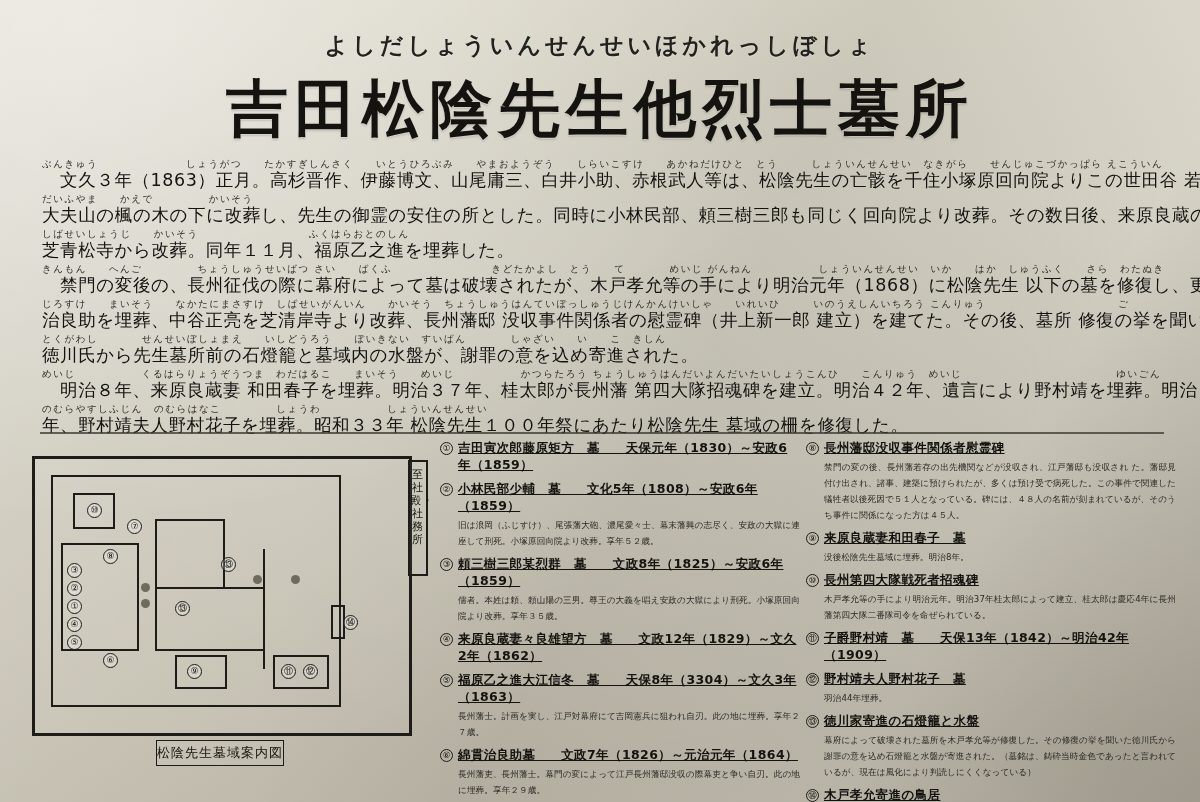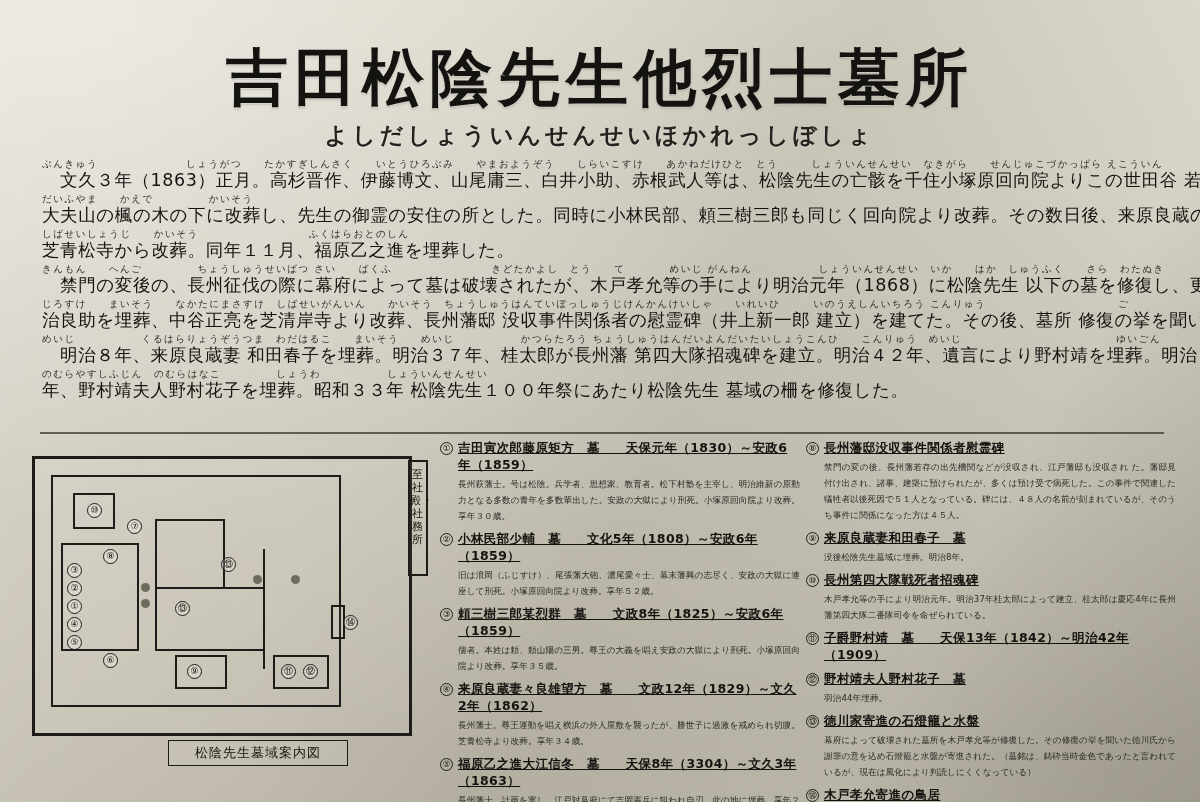--- a/index.html
+++ b/index.html
@@ -100,24 +100,23 @@
   }
   .mdot { position: absolute; width: 9px; height: 9px; border-radius: 50%; background: #6e6a5c; }
   #shrine-box {
     position: absolute; right: 18px; top: 16px; width: 20px; height: 116px;
     border: 2px solid #1d1c18; background: rgba(255,255,255,0.05);
     font-size: 11px; line-height: 13px; text-align: center; padding-top: 6px;
     letter-spacing: 1px; color: #16150f;
   }
   #map-caption {
     position: absolute; left: 130px; top: 296px;
-    border: 1.6px solid #1d1c18; padding: 3px 26px;
+    border: 1.6px solid #1d1c18; padding: 3px 0;
     font-size: 13px; letter-spacing: 1px; color: #16150f;
     background: rgba(255,255,255,0.06);
-    margin-left: 12px;
   }
   
   .legend-col { position: absolute; top: 440px; }
   #legend-left { left: 440px; width: 360px; }
   #legend-right { left: 806px; width: 370px; }
   .entry { margin-bottom: 7px; }
   .entry-head { display: flex; align-items: flex-start; gap: 5px; }
   .circ {
     flex: 0 0 auto;
     width: 13px; height: 13px; border-radius: 50%;
@@ -131,22 +130,22 @@
     color: #2a2924; margin-left: 18px; margin-top: 2px;
     text-align: justify;
   }
 </style>
 </head>
 <body>
 
 <div id="board">
 
   <div id="title-block">
+    <div id="title-furigana">よしだしょういんせんせいほかれっしぼしょ</div>
     <div id="title-main">吉田松陰先生他烈士墓所</div>
-    <div id="title-furigana">よしだしょういんせんせいほかれっしぼしょ</div>
   </div>
 
   <div id="body-text">
     <div class="para-line">
       <div class="rt">ぶんきゅう　　　　　　　　しょうがつ　　たかすぎしんさく　　いとうひろぶみ　　やまおようぞう　　しらいこすけ　　あかねだけひと　とう　　　しょういんせんせい　なきがら　　せんじゅこづかっぱら えこういん　　　　　　　せたがや　わかばやし</div>
       <div class="tx">　文久３年（1863）正月。高杉晋作、伊藤博文、山尾庸三、白井小助、赤根武人等は、松陰先生の亡骸を千住小塚原回向院よりこの世田谷 若林</div>
     </div>
     <div class="para-line">
       <div class="rt">だいふやま　　かえで　　　　　かいそう　　　　　　　　　　　　　　　　　　　　　　　　　　　　　　　　　　　　　　　　　　　　　　　　　　　　　　　　　　　　　　　　　　　　　　　　　　　　　　　　　　　　　　　　　　　　　　　　　　　　　　　　　　　　　　　　　　　　　　　　　　きたがわ　すらひこざ　　くるはらりょうぞう　はか</div>
       <div class="tx">大夫山の楓の木の下に改葬し、先生の御霊の安住の所とした。同時に小林民部、頼三樹三郎も同じく回向院より改葬。その数日後、来原良蔵の墓を</div>
@@ -155,20 +154,24 @@
       <div class="rt">しばせいしょうじ　　かいそう　　　　　　　　　　ふくはらおとのしん</div>
       <div class="tx">芝青松寺から改葬。同年１１月、福原乙之進を埋葬した。</div>
     </div>
     <div class="para-line">
       <div class="rt">きんもん　　へんご　　　　　ちょうしゅうせいばつ さい　　ばくふ　　　　　　　　　きどたかよし　とう　　て　　　　めいじ がんねん　　　　　　しょういんせんせい　いか　　はか　しゅうふく　　さら　わたぬき</div>
       <div class="tx">　禁門の変後の、長州征伐の際に幕府によって墓は破壊されたが、木戸孝允等の手により明治元年（1868）に松陰先生 以下の墓を修復し、更に綿貫</div>
     </div>
     <div class="para-line">
       <div class="rt">じろすけ　　まいそう　　なかたにまさすけ　しばせいがんいん　　かいそう　ちょうしゅうはんていぼっしゅうじけんかんけいしゃ　　いれいひ　　　いのうえしんいちろう こんりゅう　　　　　　　　　　　　ご　　　ぼしょ しゅうふく　きょ　　き</div>
       <div class="tx">治良助を埋葬、中谷正亮を芝清岸寺より改葬、長州藩邸 没収事件関係者の慰霊碑（井上新一郎 建立）を建てた。その後、墓所 修復の挙を聞いた</div>
+    </div>
+    <div class="para-line">
+      <div class="rt">とくがわし　　　　せんせいぼしょまえ　　いしどうろう　　ぼいきない　すいばん　　　　しゃざい　　い　　こ　きしん</div>
+      <div class="tx">徳川氏から先生墓所前の石燈籠と墓域内の水盤が、謝罪の意を込め寄進された。</div>
     </div>
     <div class="para-line">
       <div class="rt">めいじ　　　　　　くるはらりょうぞうつま　わだはるこ　　まいそう　　めいじ　　　　　　かつらたろう ちょうしゅうはんだいよんだいたいしょうこんひ　　こんりゅう　めいじ　　　　　　　　　　　　　　ゆいごん　　のむらやすし　まいそう　　めいじ</div>
       <div class="tx">　明治８年、来原良蔵妻 和田春子を埋葬。明治３７年、桂太郎が長州藩 第四大隊招魂碑を建立。明治４２年、遺言により野村靖を埋葬。明治４４</div>
     </div>
     <div class="para-line">
       <div class="rt">のむらやすしふじん　のむらはなこ　　　　　しょうわ　　　　　　しょういんせんせい</div>
       <div class="tx">年、野村靖夫人野村花子を埋葬。昭和３３年 松陰先生１００年祭にあたり松陰先生 墓域の柵を修復した。</div>
     </div>
   </div>
@@ -221,42 +224,40 @@
     <div id="shrine-box">至 社殿・社務所</div>
     <div id="map-caption">松陰先生墓域案内図</div>
   </div>
 
   <div class="legend-col" id="legend-left">
     <div class="entry">
       <div class="entry-head">
           <span class="circ">①</span>
           <span class="entry-title">吉田寅次郎藤原矩方　墓　　天保元年（1830）～安政6年（1859）</span>
         </div>
-      <div class="entry-body">長州萩藩士。号は松陰。兵学者、思想家、教育者。松下村塾を主宰し、明治維新の原動力となる多数の青年を多数輩出した。安政の大獄により刑死。小塚原回向院より改葬。享年３０歳。</div>
     </div>
     <div class="entry">
       <div class="entry-head">
           <span class="circ">②</span>
           <span class="entry-title">小林民部少輔　墓　　文化5年（1808）～安政6年（1859）</span>
         </div>
       <div class="entry-body">旧は浪岡（ふじすけ）、尾張藩大砲、濃尾愛々士、幕末藩興の志尽く、安政の大獄に連座して刑死。小塚原回向院より改葬。享年５２歳。</div>
     </div>
     <div class="entry">
       <div class="entry-head">
           <span class="circ">③</span>
           <span class="entry-title">頼三樹三郎某烈群　墓　　文政8年（1825）～安政6年（1859）</span>
         </div>
       <div class="entry-body">儒者。本姓は頼、頼山陽の三男。尊王の大義を唱え安政の大獄により刑死。小塚原回向院より改葬。享年３５歳。</div>
     </div>
     <div class="entry">
       <div class="entry-head">
           <span class="circ">④</span>
           <span class="entry-title">来原良蔵妻々良雄望方　墓　　文政12年（1829）～文久2年（1862）</span>
         </div>
-      <div class="entry-body">長州藩士。尊王運動を唱え横浜の外人屋敷を襲ったが、勝世子に過激を戒められ切腹。芝青松寺より改葬。享年３４歳。</div>
     </div>
     <div class="entry">
       <div class="entry-head">
           <span class="circ">⑤</span>
           <span class="entry-title">福原乙之進大江信冬　墓　　天保8年（3304）～文久3年（1863）</span>
         </div>
       <div class="entry-body">長州藩士。計画を実し、江戸対幕府にて吉岡憲兵に狙われ自刃。此の地に埋葬。享年２７歳。</div>
     </div>
     <div class="entry">
       <div class="entry-head">

